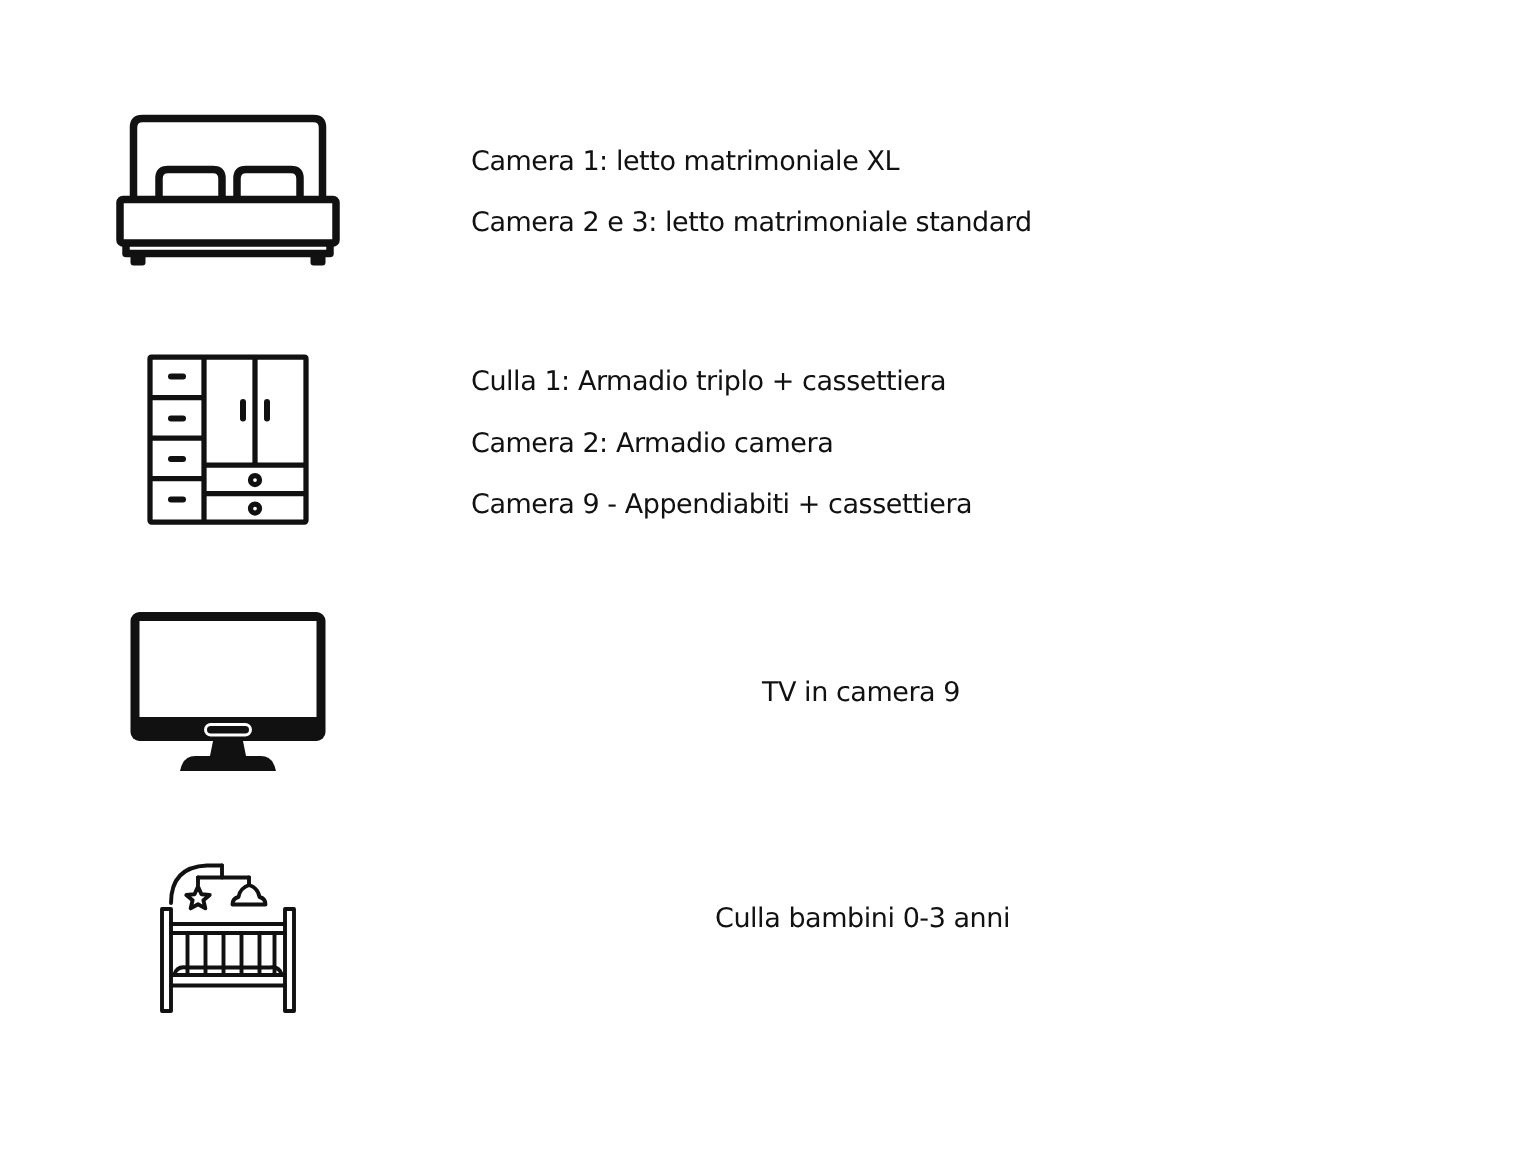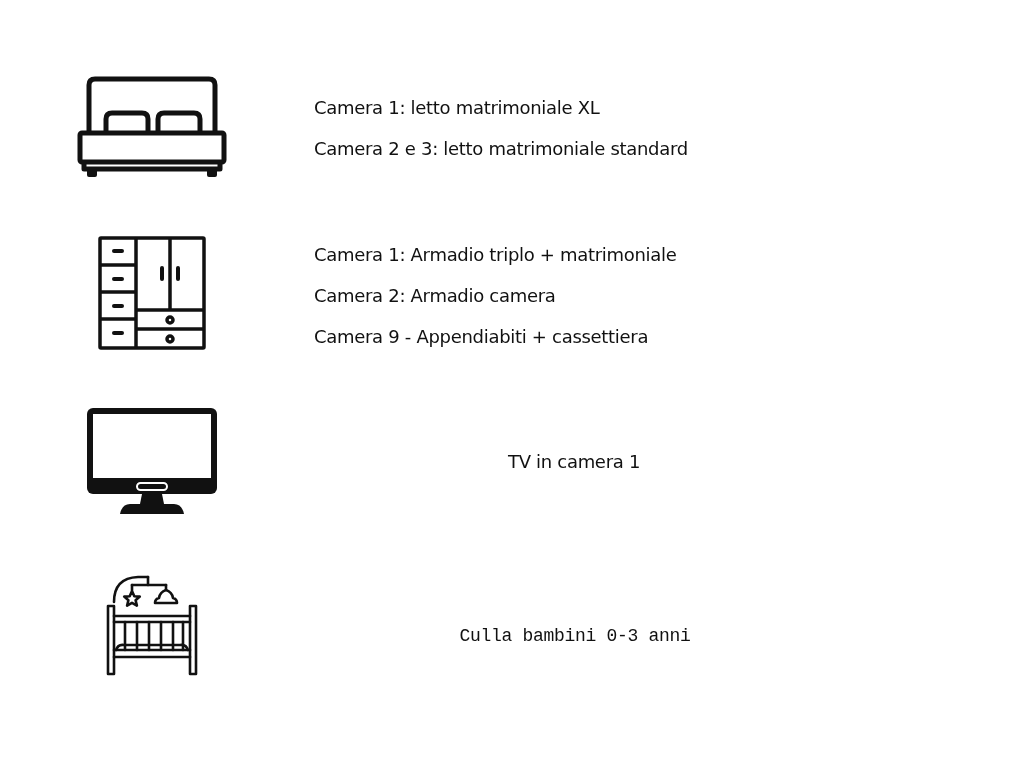--- a/index.html
+++ b/index.html
@@ -87,41 +87,41 @@
       <line x1="17" y1="44" x2="25" y2="44"></line>
       <line x1="17" y1="71" x2="25" y2="71"></line>
       <line x1="17" y1="98" x2="25" y2="98"></line>
 
       <line x1="65" y1="33" x2="65" y2="44"></line>
       <line x1="81" y1="33" x2="81" y2="44"></line>
     </g>
   </svg>
 </div>
 <div class="text-block" style="left:314px; top:234px;">
-  <span class="line">Camera 1: Armadio triplo + matrimoniale</span>
+  <span class="line">Culla 1: Armadio triplo + cassettiera</span>
   <span class="line">Camera 2: Armadio camera</span>
   <span class="line">Camera 9 - Appendiabiti + cassettiera</span>
 </div>
 
 <div class="icon" style="left:86px; top:406px;">
   <svg width="132" height="110" viewBox="0 0 132 110">
 
     <rect x="1" y="2" width="130" height="86" rx="6" fill="#111"></rect>
 
     <rect x="7" y="8" width="118" height="64" fill="#fff"></rect>
 
     <rect x="51" y="77" width="30" height="7" rx="3.5" fill="none" stroke="#fff" stroke-width="2"></rect>
 
     <path d="M56 88 H76 L78 98 H54 Z" fill="#111"></path>
 
     <path d="M34 108 Q36 98 44 98 H88 Q96 98 98 108 Z" fill="#111"></path>
   </svg>
 </div>
 <div class="text-block centered" style="left:374px; width:400px; top:441px;">
-  <span class="line">TV in camera 1</span>
+  <span class="line">TV in camera 9</span>
 </div>
 
 <div class="icon" style="left:104px; top:572px;">
   <svg width="96" height="106" viewBox="0 0 96 106">
     <g fill="none" stroke="#111" stroke-width="2.6" stroke-linejoin="round" stroke-linecap="round">
 
       <path d="M10 30 Q10 6 34 5 H44"></path>
       <line x1="44" y1="5" x2="44" y2="13"></line>
 
       <line x1="28" y1="13" x2="62" y2="13"></line>
@@ -145,15 +145,15 @@
       <line x1="33" y1="50" x2="33" y2="78"></line>
       <line x1="45" y1="50" x2="45" y2="78"></line>
       <line x1="57" y1="50" x2="57" y2="78"></line>
       <line x1="69" y1="50" x2="69" y2="78"></line>
       <line x1="79" y1="50" x2="79" y2="78"></line>
 
       <path d="M12 78 Q14 72 20 73 H76 Q82 72 84 78"></path>
     </g>
   </svg>
 </div>
-<div class="text-block centered" style="left:375px; width:400px; top:616px;font-family:Liberation Mono, monospace;">
+<div class="text-block centered" style="left:375px; width:400px; top:592px;">
   <span class="line">Culla bambini 0-3 anni</span>
 </div>
 
 </body></html>

